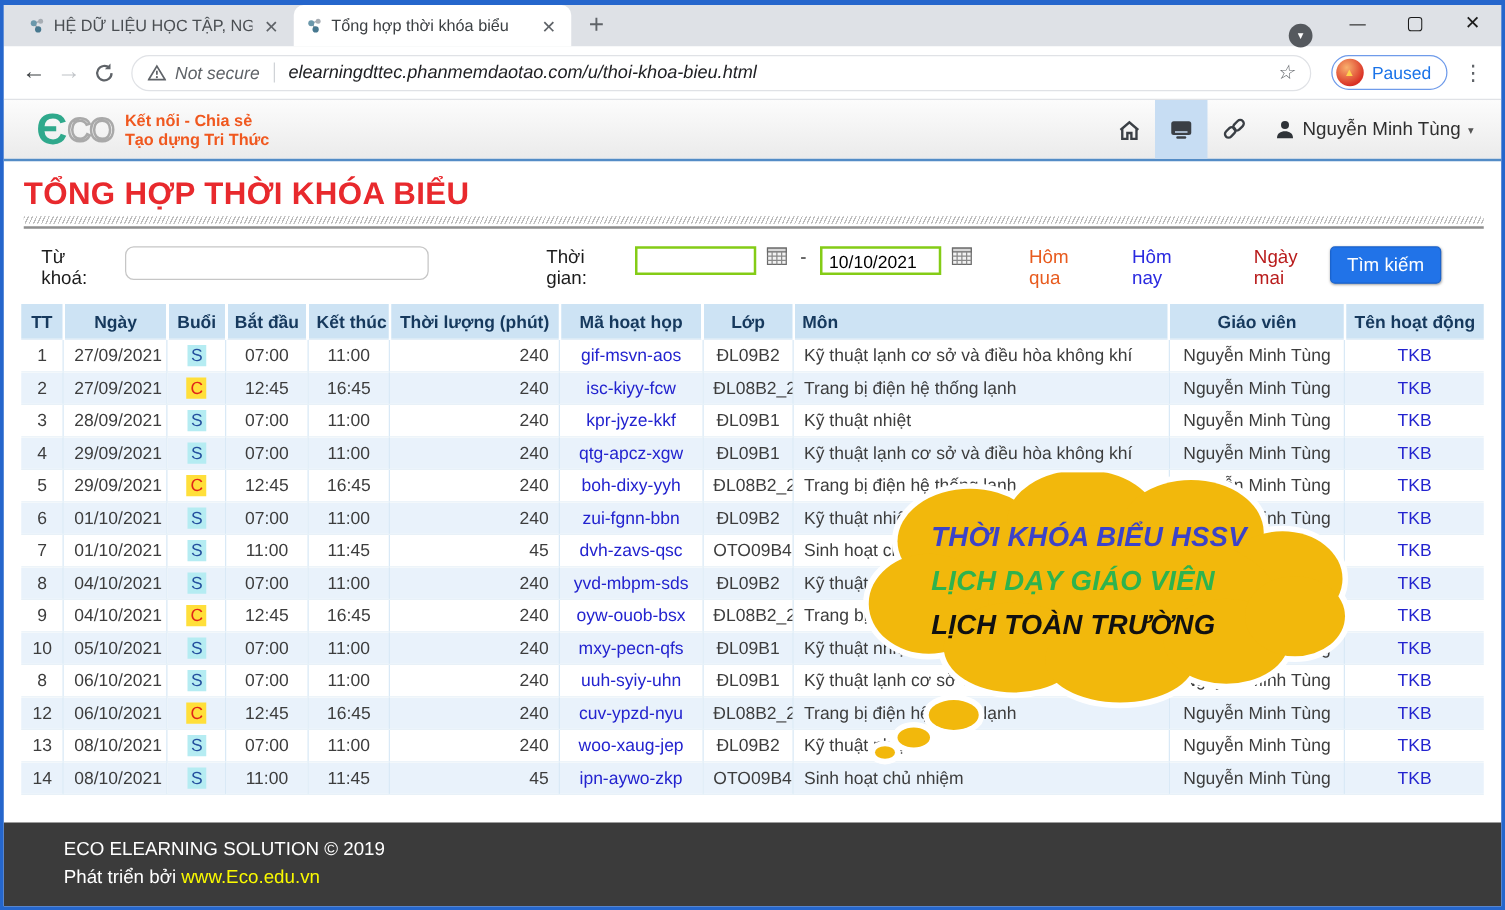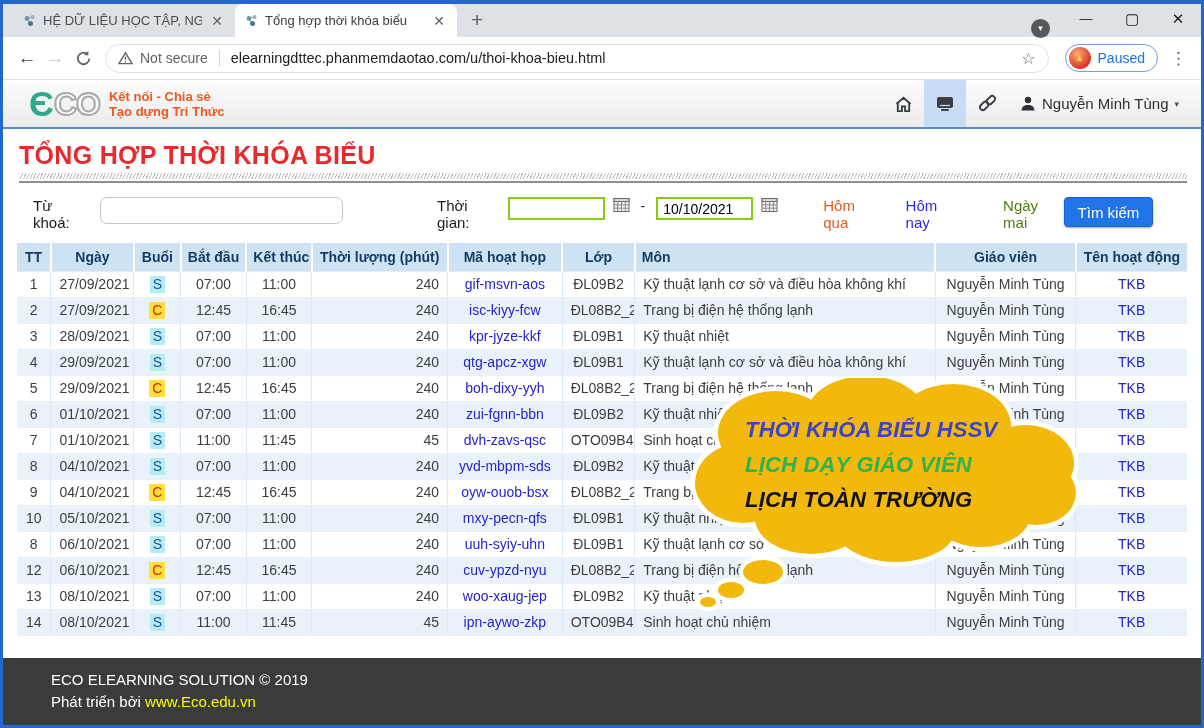--- a/index.html
+++ b/index.html
@@ -19,35 +19,35 @@
   .media-btn { position:absolute; left:1028px; top:15px; width:19px; height:19px; border-radius:50%;
     background:#55595e; color:#fff; font-size:9px; line-height:19px; text-align:center; z-index:6; }
 
   
   .toolbar { flex:0 0 43px; background:#fff; border-bottom:1px solid #e0e2e6; display:flex; align-items:center; padding:0 10px; }
   .navbtn { width:28px; text-align:center; font-size:19px; }
   .navbtn.back { color:#3c4043; }
   .navbtn.fwd { color:#c3c6ca; }
   .navbtn.reload { display:flex; justify-content:center; }
   .omnibox { flex:1; height:29px; border:1px solid #e0e2e6; border-radius:15px; display:flex; align-items:center;
-    padding:0 12px; margin:0 8px; font-size:14px; color:#5f6368; }
+    padding:0 12px; margin:0 8px; font-size:14px; color:#5f6368;font-style:italic; }
   .omni-div { width:1px; height:16px; background:#d0d3d7; margin:0 11px; }
   .omni-url { color:#202124; font-size:14.5px; }
   .omni-star { margin-left:auto; font-size:16px; color:#5f6368; }
   .profile-pill { display:flex; align-items:center; gap:7px; border:1.5px solid #6f9bea; border-radius:16px;
     padding:2px 12px 2px 3px; color:#1a73e8; font-size:14px; margin-left:8px; }
   .avatar { width:22px; height:22px; border-radius:50%; background:radial-gradient(circle at 38% 32%, #f9b16e, #d93025 72%);
     display:flex; align-items:center; justify-content:center; color:#ffd34d; font-size:9px; }
   .menu-dots { color:#5f6368; font-size:17px; margin:0 4px 0 12px; letter-spacing:0; }
 
   
   .site-header { flex:0 0 49px; background:linear-gradient(#fcfcfc,#ebebeb); border-bottom:2px solid #538cc6;
     display:flex; align-items:center; padding:0 10px 0 26px; }
   .logo-e { color:#2fa98c; font-size:35px; font-weight:bold; line-height:30px; }
-  .logo-co { font-size:32px; font-weight:bold; color:#fdfdfd; -webkit-text-stroke:2px #a9a9a9; letter-spacing:-1px; line-height:30px; }
+  .logo-co { font-size:26px; font-weight:normal; color:#fdfdfd; -webkit-text-stroke:2px #a9a9a9; letter-spacing:-1px; line-height:30px; }
   .taglines { margin-left:9px; font-size:13px; color:#f0581f; line-height:15px; font-weight:bold; }
   .header-icons { margin-left:auto; display:flex; align-items:stretch; height:100%; }
   .hicon { width:42px; display:flex; align-items:center; justify-content:center; }
   .hicon.active-bg { background:#c7ddf3; }
   .user-menu { display:flex; align-items:center; gap:6px; padding:0 12px; font-size:15px; color:#2f2f2f; }
   .caret { font-size:9px; color:#555; }
 
   
   .title-block { padding:12px 14px 0 16px; }
   .page-title { color:#e8292d; font-size:25px; font-weight:bold; letter-spacing:.3px; }
@@ -230,21 +230,21 @@
             <line x1="8.5" y1="4.5" x2="8.5" y2="14.5"></line>
             <line x1="12.3" y1="4.5" x2="12.3" y2="14.5"></line>
             <line x1="1" y1="7.8" x2="16" y2="7.8"></line>
             <line x1="1" y1="11.2" x2="16" y2="11.2"></line>
           </g>
         </svg>
     </span>
     <div class="quick-links">
       <a href="#" class="qlink" style="color: rgb(232, 91, 30);">Hôm qua</a>
       <a href="#" class="qlink" style="color: rgb(42, 42, 224);">Hôm nay</a>
-      <a href="#" class="qlink" style="color: #4d7c0f; margin-left: 16px;">Ngày mai</a>
+      <a href="#" class="qlink" style="color: #b91c1c; margin-left: 16px;">Ngày mai</a>
     </div>
     <button class="search-btn">Tìm kiếm</button>
   </div>
 
   <table class="tkb">
     <colgroup>
       <col style="width:2.9%">
         <col style="width:7.1%">
         <col style="width:4.0%">
         <col style="width:5.6%">

